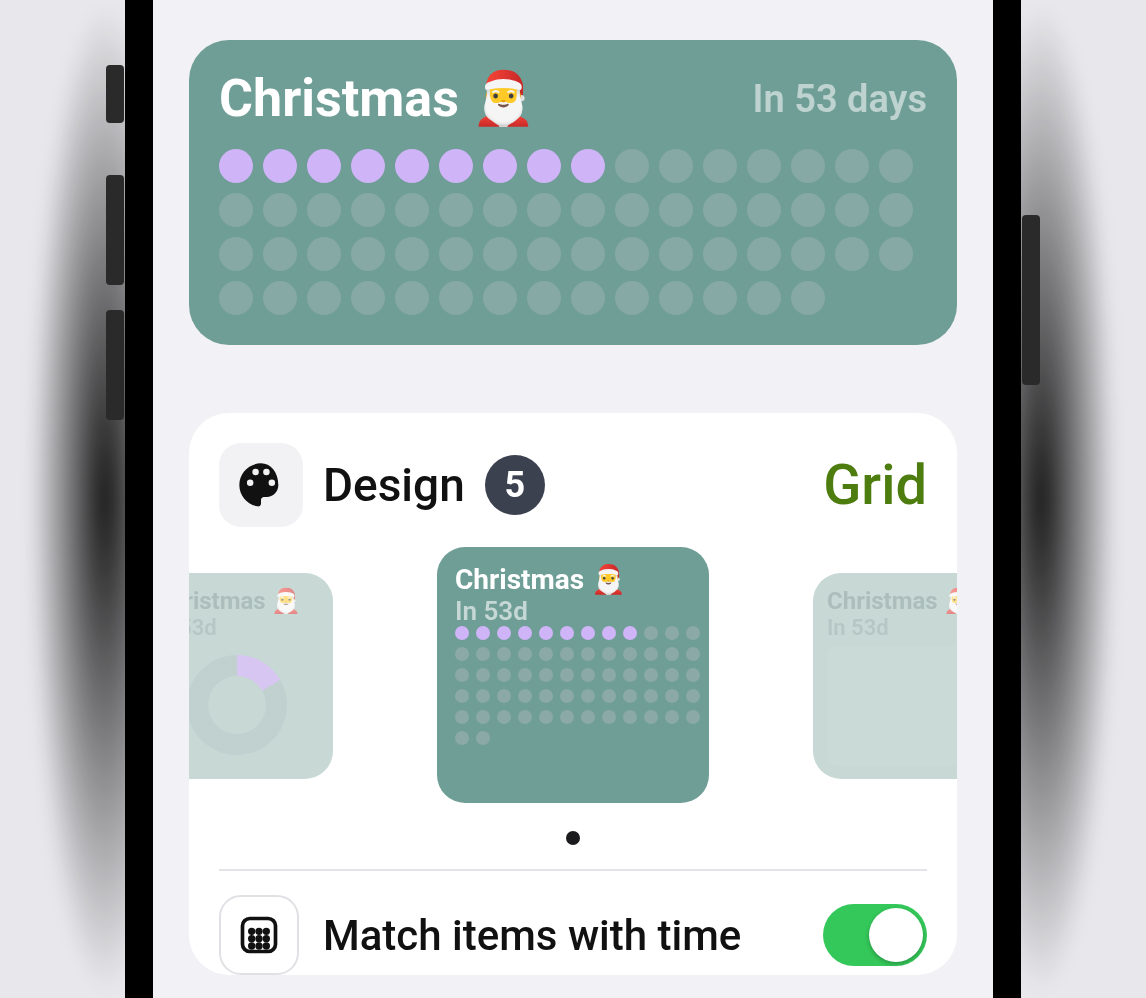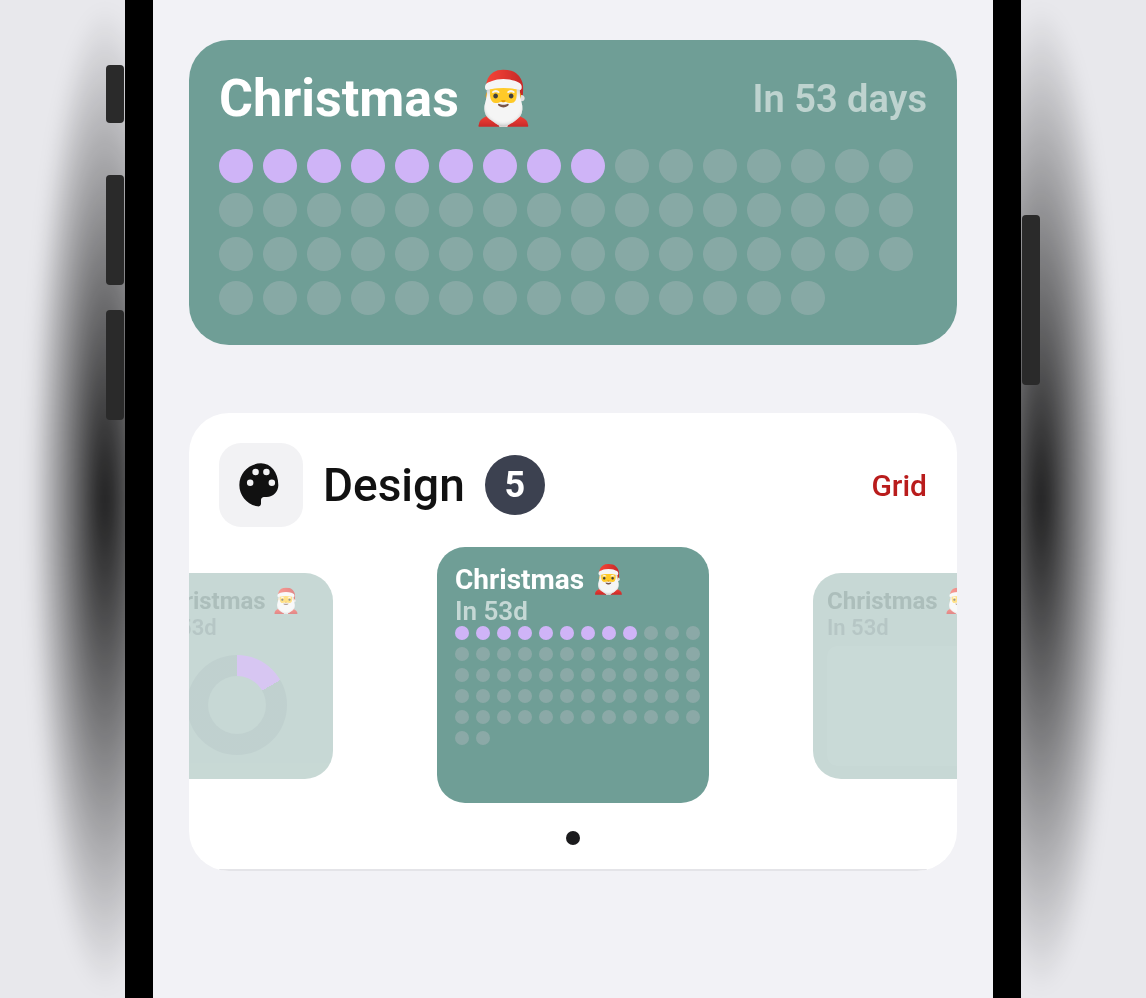--- a/index.html
+++ b/index.html
@@ -137,23 +137,23 @@
     background: #3c4150;
     color: #fff;
     font-size: 36px;
     font-weight: 700;
     display: flex;
     align-items: center;
     justify-content: center;
   }
   .spacer { flex: 1; }
   .design-value {
-    font-size: 30px;
+    font-size: 56px;
     font-weight: 500;
-    color: #b91c1c;
+    color: #4d7c0f;
   }
 
   
   .carousel {
     position: relative;
     height: 300px;
     margin-top: 20px;
   }
   .preview {
     position: absolute;
@@ -444,16 +444,34 @@
           <div class="preview-title">Christmas 🎅</div>
           <div class="preview-sub">In 53d</div>
           <div class="bars-wrap"></div>
         </div>
 
         <div class="page-dot" style="position:absolute;left:50%;bottom:2px;transform:translateX(-50%);"></div>
       </div>
 
       <div class="divider"></div>
 
+      <div class="match-row">
+        <div class="grid-badge">
+          <svg viewBox="0 0 24 24" fill="none" stroke="#111" stroke-width="2">
+            <rect x="3" y="3" width="18" height="18" rx="4"></rect>
+            <circle cx="8" cy="10" r="1" fill="#111"></circle>
+              <circle cx="12" cy="10" r="1" fill="#111"></circle>
+              <circle cx="16" cy="10" r="1" fill="#111"></circle>
+            <circle cx="8" cy="14" r="1" fill="#111"></circle>
+              <circle cx="12" cy="14" r="1" fill="#111"></circle>
+              <circle cx="16" cy="14" r="1" fill="#111"></circle>
+            <circle cx="8" cy="18" r="1" fill="#111"></circle>
+              <circle cx="12" cy="18" r="1" fill="#111"></circle>
+              <circle cx="16" cy="18" r="1" fill="#111"></circle>
+          </svg>
+        </div>
+        <div class="match-label">Match items with time</div>
+        <div class="switch"></div>
+      </div>
     </div>
 
   </div>
 </div>
 
 </body></html>

